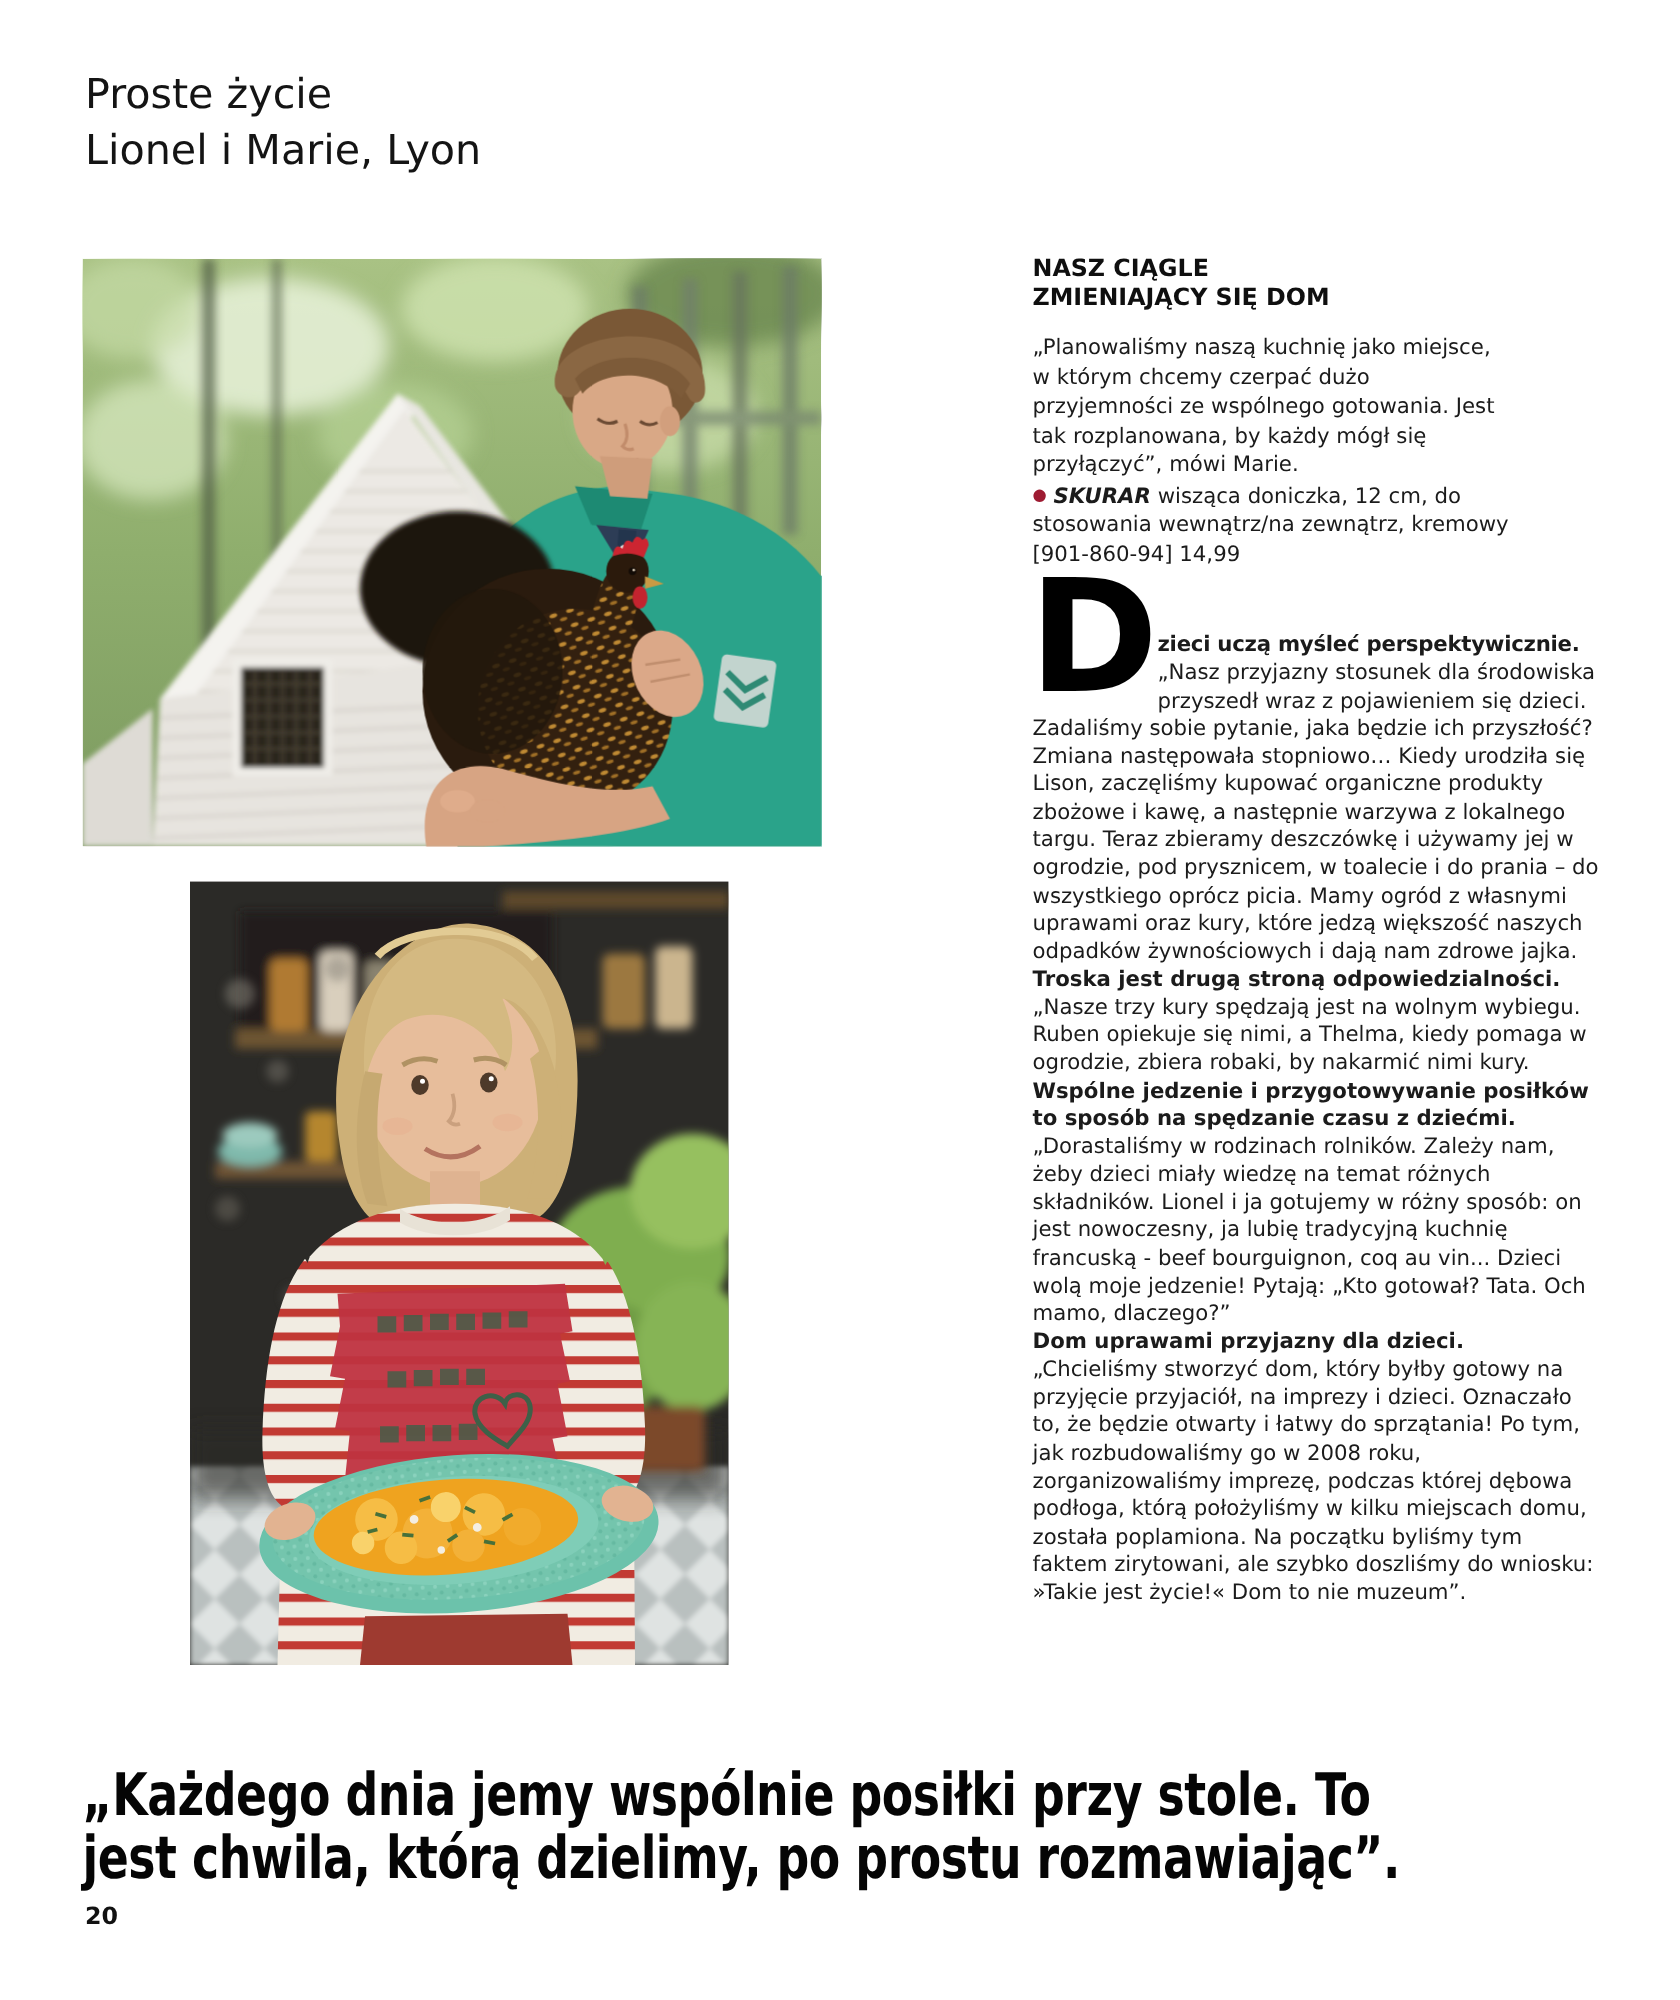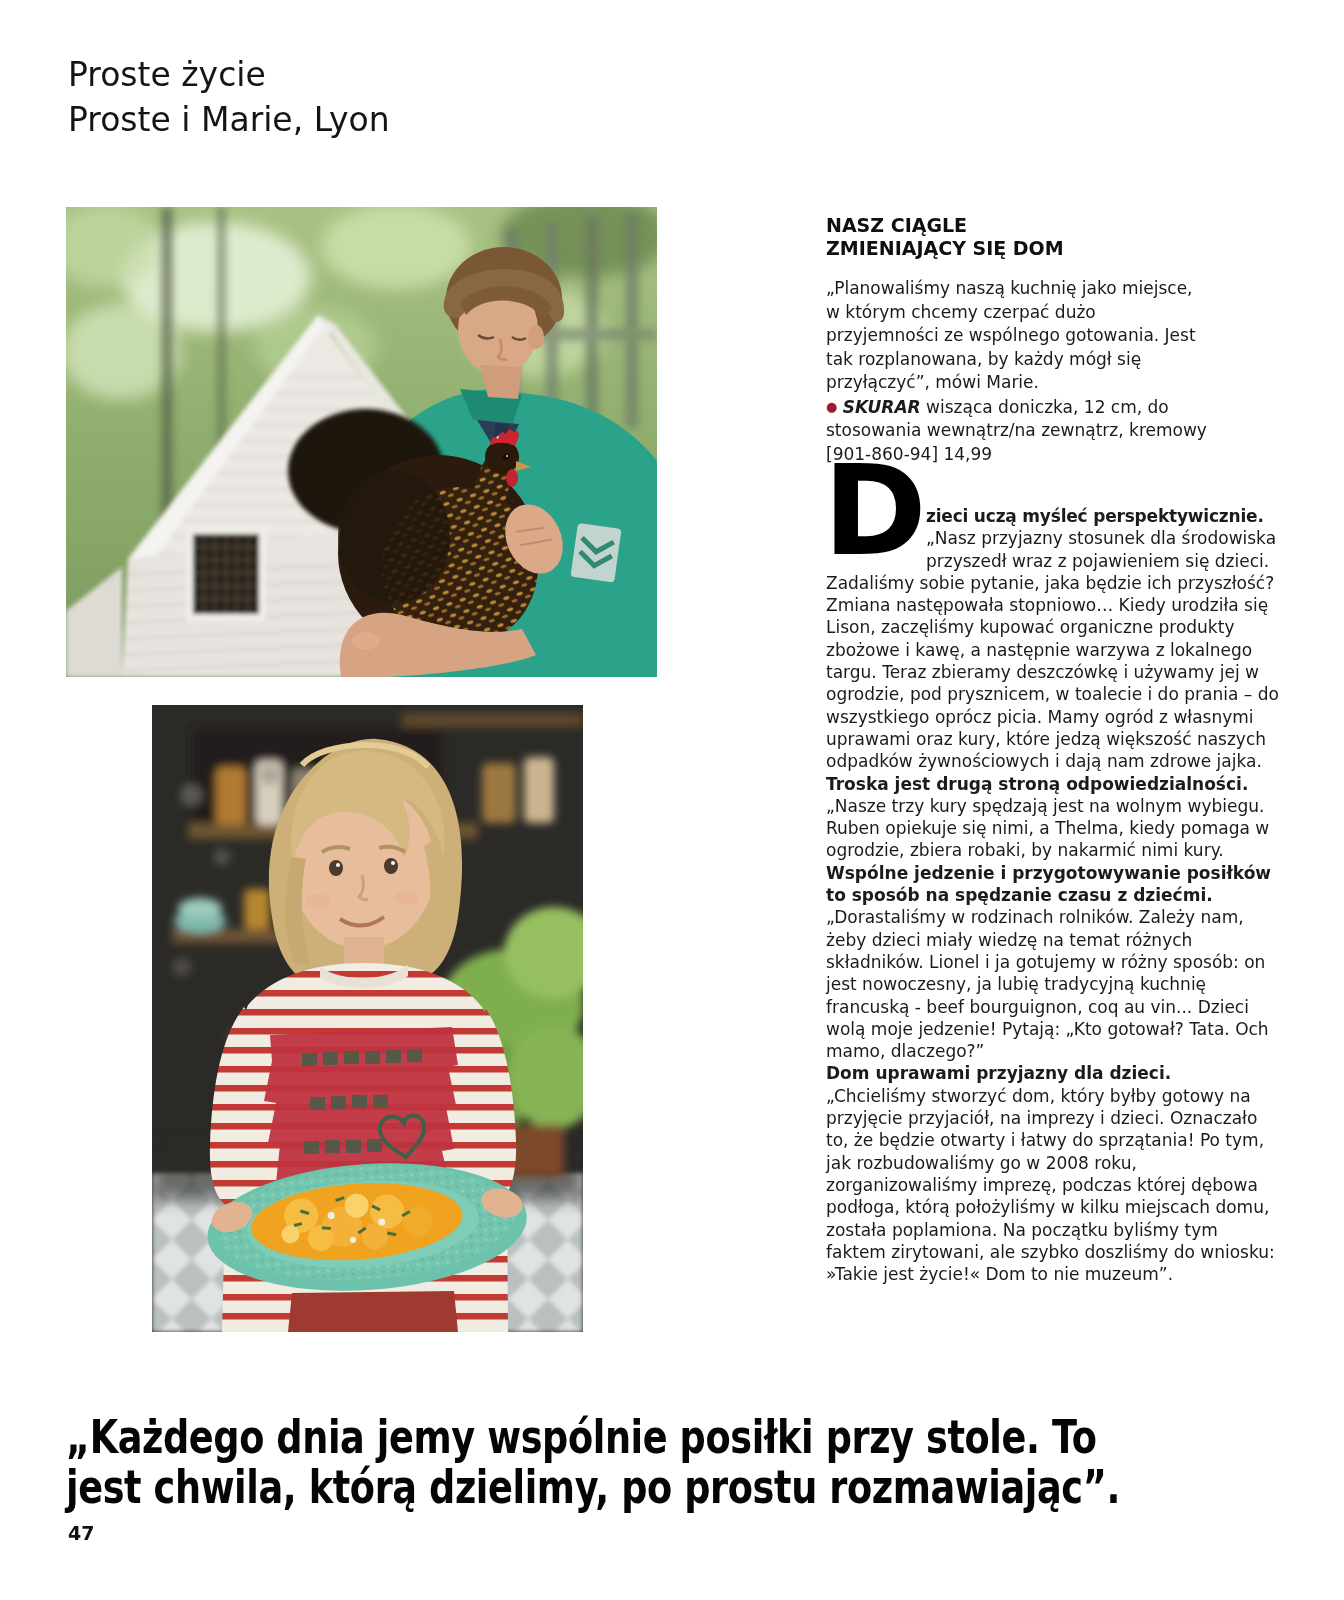--- a/index.html
+++ b/index.html
@@ -12,21 +12,21 @@
     font-size:33px; line-height:45px; color:#141414;
   }
   .photo { position:absolute; overflow:hidden; }
   .photo1 { left:66px; top:207px; width:591px; height:470px; }
   .photo2 { left:152px; top:705px; width:431px; height:627px; }
 
   .product-column {
     position:absolute; left:826px; top:204px; width:382px;
     font-size:17px; line-height:23.5px;
   }
-  .col-heading { font-weight:bold; font-size:19px; line-height:23px; color:#0f0f0f;margin-top:10px; }
+  .col-heading { font-weight:bold; font-size:19px; line-height:23px; color:#0f0f0f; }
   .col-intro { margin-top:17px; }
   .product-line { }
   .product-dot { color:#9e1b32; font-size:13px; vertical-align:2px; }
   .product-name { font-weight:bold;font-style:italic; }
 
   .article {
     position:absolute; left:826px; top:505px; width:455px;
     font-size:17px; line-height:22.3px; color:#1b1b1b;
   }
   .dropcap-spacer { float:left; width:100px; height:45px; }
@@ -50,21 +50,21 @@
     font-size:19px; font-weight:bold; color:#111;
   }
 </style>
 </head>
 <body>
 
 <div class="page">
 
   <div class="page-title">
     <div>Proste życie</div>
-    <div>Proste i Marie, Lyon</div>
+    <div>Lionel i Marie, Lyon</div>
   </div>
 
   <div class="photo photo1">
     <svg viewBox="0 0 591 470" width="591" height="470" xmlns="http://www.w3.org/2000/svg">
       <defs>
         <linearGradient id="p1bg" x1="0" y1="0" x2="0" y2="1">
           <stop offset="0" stop-color="#a9c284"></stop>
           <stop offset="0.5" stop-color="#8fae6d"></stop>
           <stop offset="1" stop-color="#7c9a60"></stop>
         </linearGradient>
@@ -372,15 +372,15 @@
     <span class="seg">„Dorastaliśmy w rodzinach rolników. Zależy nam, żeby dzieci miały wiedzę na temat różnych składników. Lionel i ja gotujemy w różny sposób: on jest nowoczesny, ja lubię tradycyjną kuchnię francuską - beef bourguignon, coq au vin... Dzieci wolą moje jedzenie! Pytają: „Kto gotował? Tata. Och mamo, dlaczego?”</span>
     <span class="seg bold">Dom uprawami przyjazny dla dzieci.</span>
     <span class="seg">„Chcieliśmy stworzyć dom, który byłby gotowy na przyjęcie przyjaciół, na imprezy i dzieci. Oznaczało to, że będzie otwarty i łatwy do sprzątania! Po tym, jak rozbudowaliśmy go w 2008 roku, zorganizowaliśmy imprezę, podczas której dębowa podłoga, którą położyliśmy w kilku miejscach domu, została poplamiona. Na początku byliśmy tym faktem zirytowani, ale szybko doszliśmy do wniosku: »Takie jest życie!« Dom to nie muzeum”.</span>
   </div>
 
   <div class="pull-quote">
     <div>„Każdego dnia jemy wspólnie posiłki przy stole. To</div>
     <div>jest chwila, którą dzielimy, po prostu rozmawiając”.</div>
   </div>
 
-  <div class="page-number">47</div>
+  <div class="page-number">20</div>
 
 </div>
 
 </body></html>

